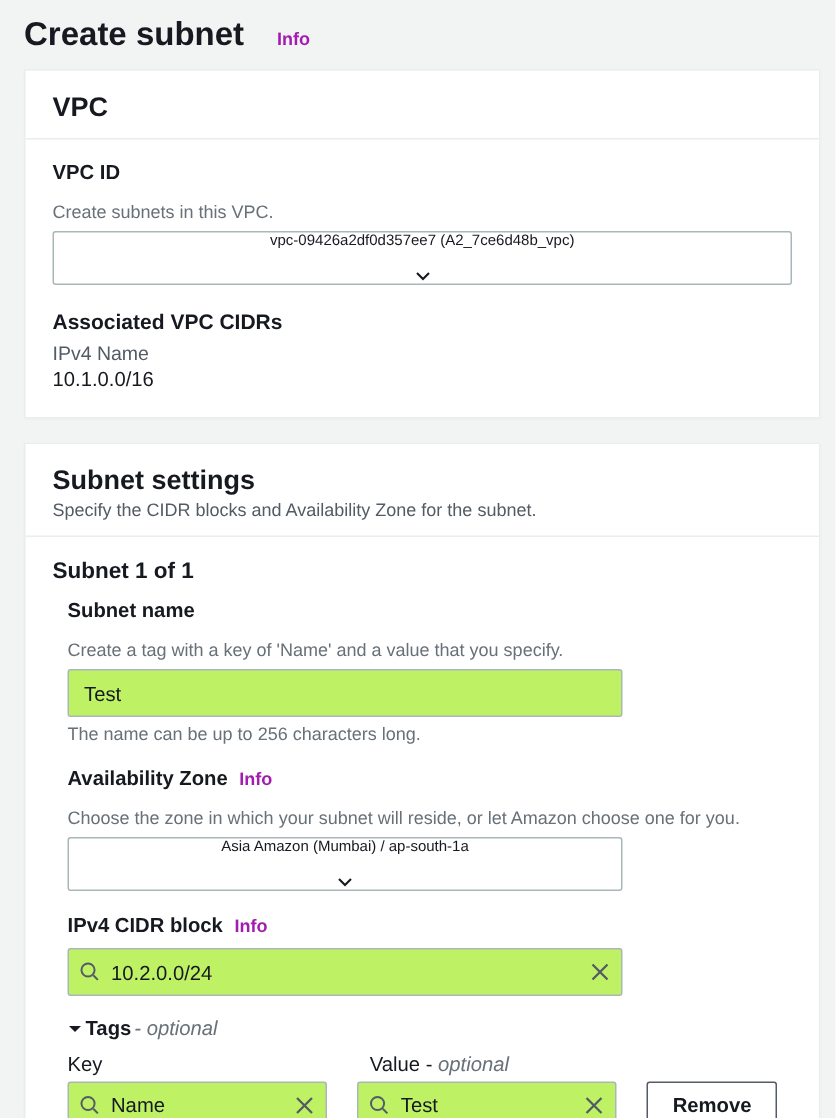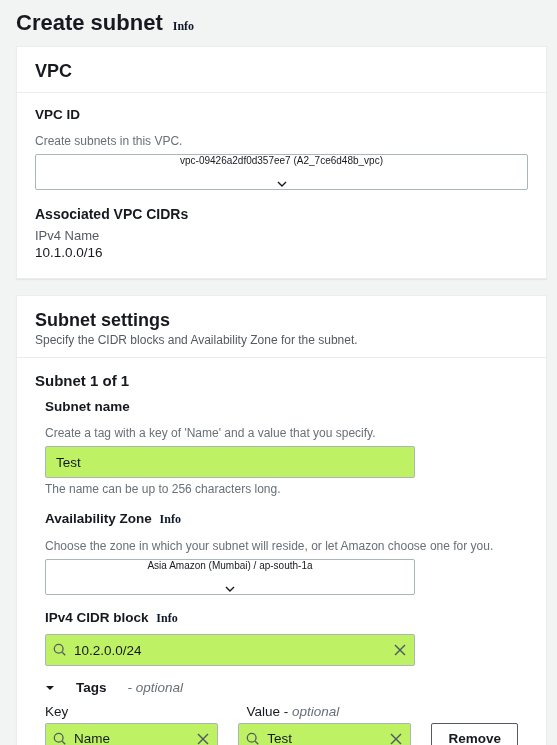--- a/index.html
+++ b/index.html
@@ -5,23 +5,23 @@
   * { box-sizing: border-box; }
   body {
     margin: 0;
     padding: 10px 10px 0 16px;
     font-family: "Amazon Ember", "Helvetica Neue", Arial, sans-serif;
     font-size: 14px;
     color: #16191f;
     background: #f2f3f3;
     width: 557px;
   }
-  .page-title-row { display: flex; align-items: baseline; gap: 10px; margin-bottom: 10px; }
+  .page-title-row { display: flex; align-items: baseline; gap: 22px; margin-bottom: 10px; }
   h1 { font-size: 22px; font-weight: 600; margin: 0; color: #16191f; }
-  .info-link { color: #0f172a; font-size: 12px; font-weight: 600; cursor: pointer; font-family: Liberation Serif, serif; }
+  .info-link { color: #a21caf; font-size: 12px; font-weight: 600; cursor: pointer; }
   .panel { background: #fff; border: 1px solid #eaeded; box-shadow: 0 1px 1px rgba(0,0,0,0.05); margin-bottom: 16px; }
   .panel-header { padding: 14px 18px 10px; border-bottom: 1px solid #eaeded; }
   .panel-header h2 { margin: 0; font-size: 18px; font-weight: 700; }
   .panel-header .subtext { font-size: 12px; color: #545b64; margin-top: 2px; }
   .panel-body { padding: 14px 18px 18px; }
   .field-label { font-size: 13.5px; font-weight: 700; color: #16191f; }
   .field-help { font-size: 12px; color: #687078; margin-top: 12px; margin-bottom: 6px; }
   .select-box {
     display: flex; align-items: center; justify-content: space-between;
     width: 100%; height: 36px; padding: 0 10px;
@@ -36,21 +36,21 @@
   .text-input {
     width: 100%; height: 32px; padding: 0 10px;
     border: 1px solid #aab7b8; border-radius: 2px;
     font-size: 13.5px; color: #16191f; background: #bef264;
   }
   .input-with-icon { position: relative; width: 100%; }
   .input-with-icon .search-icon { position: absolute; left: 8px; top: 50%; transform: translateY(-50%); color: #545b64; width: 14px; height: 14px; }
   .input-with-icon .clear-icon { position: absolute; right: 8px; top: 50%; transform: translateY(-50%); color: #545b64; width: 14px; height: 14px; cursor: pointer; }
   .input-with-icon input { padding-left: 28px; padding-right: 28px; }
   .narrow { max-width: 370px; }
-  .tags-toggle { display: inline-flex; align-items: center; gap: 21px; margin-top: 14px; font-size: 13.5px; cursor: pointer; }
+  .tags-toggle { display: inline-flex; align-items: center; gap: 2px; margin-top: 14px; font-size: 13.5px; cursor: pointer; }
   .tags-toggle .optional { font-style: italic; color: #687078; font-weight: 400; }
   .tags-row { display: flex; gap: 20px; margin-top: 8px; }
   .tags-col { flex: 1; max-width: 188px; }
   .btn {
     display: inline-flex; align-items: center; justify-content: center;
     height: 30px; padding: 0 16px; font-size: 13.5px; font-weight: 600;
     border-radius: 2px; cursor: pointer; background: #fff;
     border: 1px solid #545b64; color: #16191f;
   }
   .mt14 { margin-top: 14px; }

